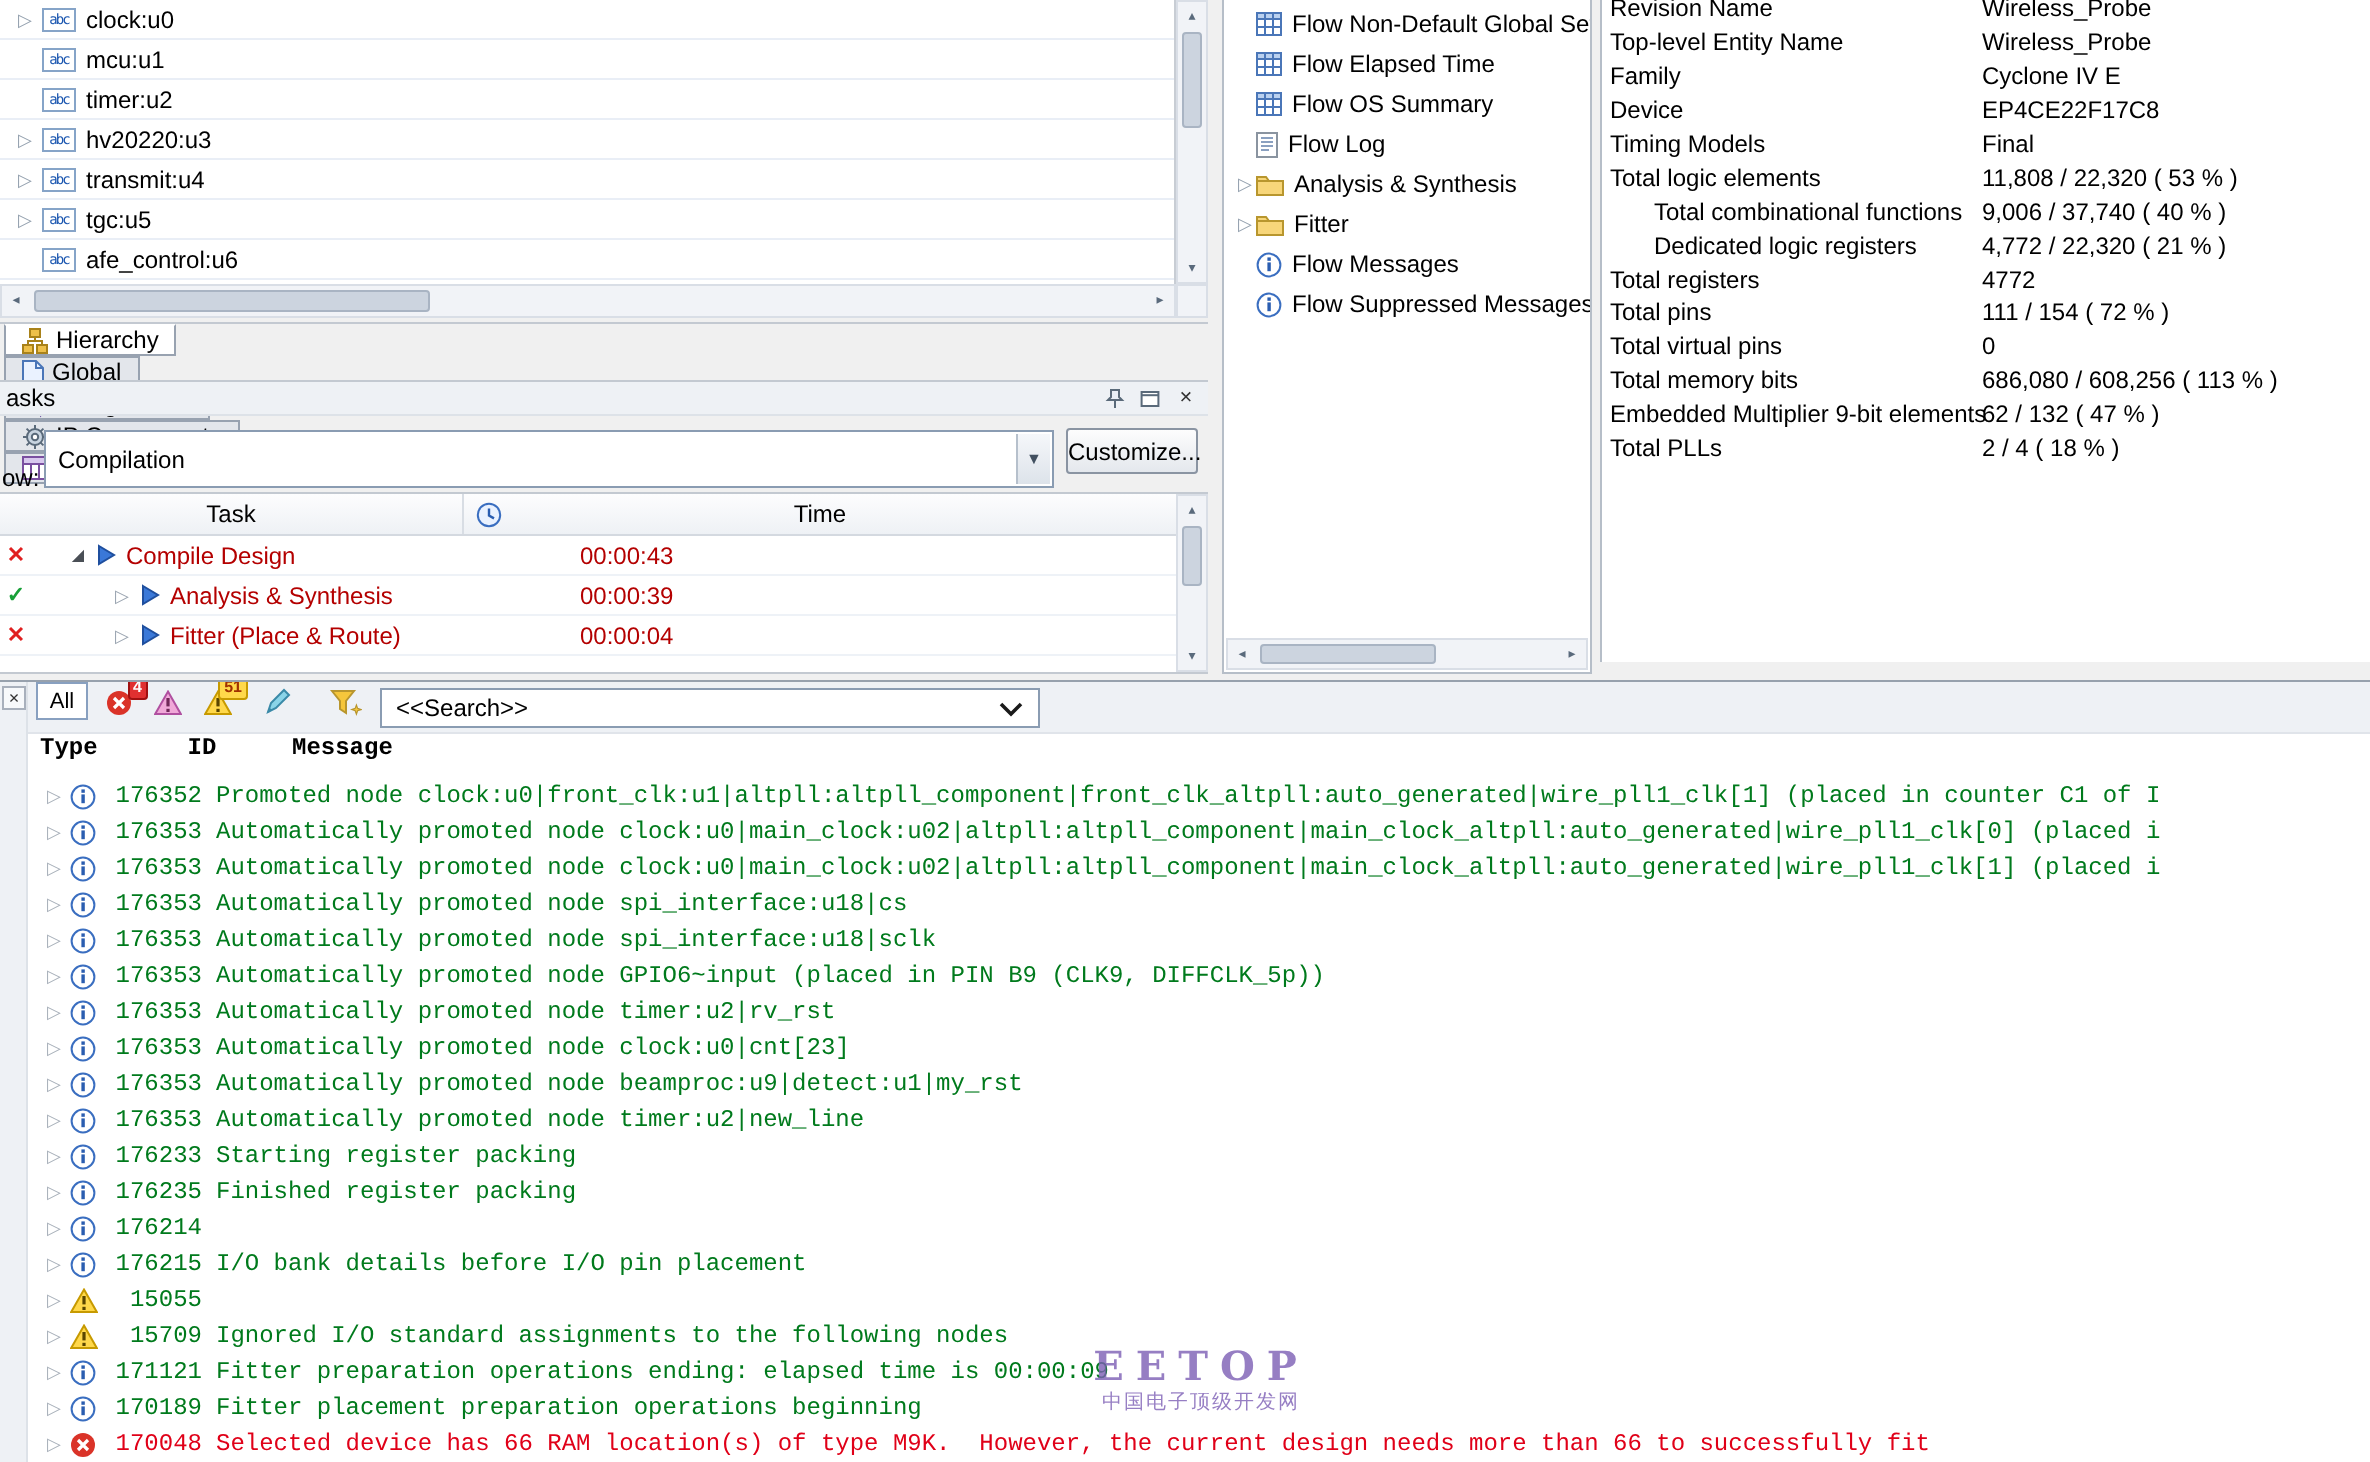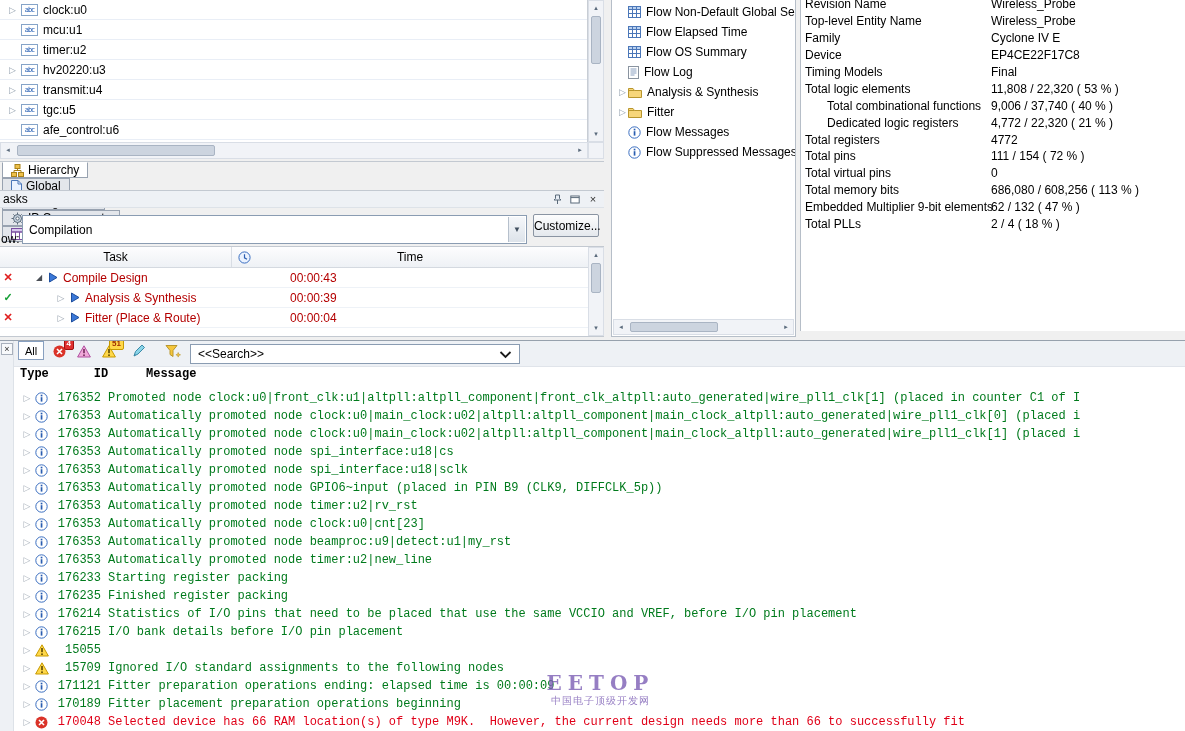--- a/index.html
+++ b/index.html
@@ -594,21 +594,21 @@
             </svg></span><span class="m-id">176233</span><span class="m-msg">Starting register packing</span></div>
         <div class="mrow sev-info"><span class="m-arrow">▷</span><span class="ico m-ico"><svg width="13" height="13" viewBox="0 0 13 13">
               <circle cx="6.5" cy="6.5" r="5.7" fill="#fff" stroke="#3a6ec0"></circle>
               <rect x="5.7" y="5.2" width="1.7" height="4.4" fill="#2a5db0"></rect>
               <rect x="5.7" y="2.7" width="1.7" height="1.7" fill="#2a5db0"></rect>
             </svg></span><span class="m-id">176235</span><span class="m-msg">Finished register packing</span></div>
         <div class="mrow sev-info"><span class="m-arrow">▷</span><span class="ico m-ico"><svg width="13" height="13" viewBox="0 0 13 13">
               <circle cx="6.5" cy="6.5" r="5.7" fill="#fff" stroke="#3a6ec0"></circle>
               <rect x="5.7" y="5.2" width="1.7" height="4.4" fill="#2a5db0"></rect>
               <rect x="5.7" y="2.7" width="1.7" height="1.7" fill="#2a5db0"></rect>
-            </svg></span><span class="m-id">176214</span><span class="m-msg">Statistics of I/O pins that need to be placed that use the same VCCIO and VREF, before I/O pin placement</span></div>
+            </svg></span><span class="m-id">176214</span></div>
         <div class="mrow sev-info"><span class="m-arrow">▷</span><span class="ico m-ico"><svg width="13" height="13" viewBox="0 0 13 13">
               <circle cx="6.5" cy="6.5" r="5.7" fill="#fff" stroke="#3a6ec0"></circle>
               <rect x="5.7" y="5.2" width="1.7" height="4.4" fill="#2a5db0"></rect>
               <rect x="5.7" y="2.7" width="1.7" height="1.7" fill="#2a5db0"></rect>
             </svg></span><span class="m-id">176215</span><span class="m-msg">I/O bank details before I/O pin placement</span></div>
         <div class="mrow sev-warning"><span class="m-arrow">▷</span><span class="ico m-ico"><svg width="14" height="13" viewBox="0 0 14 13">
               <path d="M7 0.8L13.4 12H0.6z" fill="#ffd84a" stroke="#c79a00"></path>
               <rect x="6.2" y="4" width="1.6" height="4.2" fill="#5a4600"></rect>
               <rect x="6.2" y="9.4" width="1.6" height="1.6" fill="#5a4600"></rect>
             </svg></span><span class="m-id">15055</span></div>

